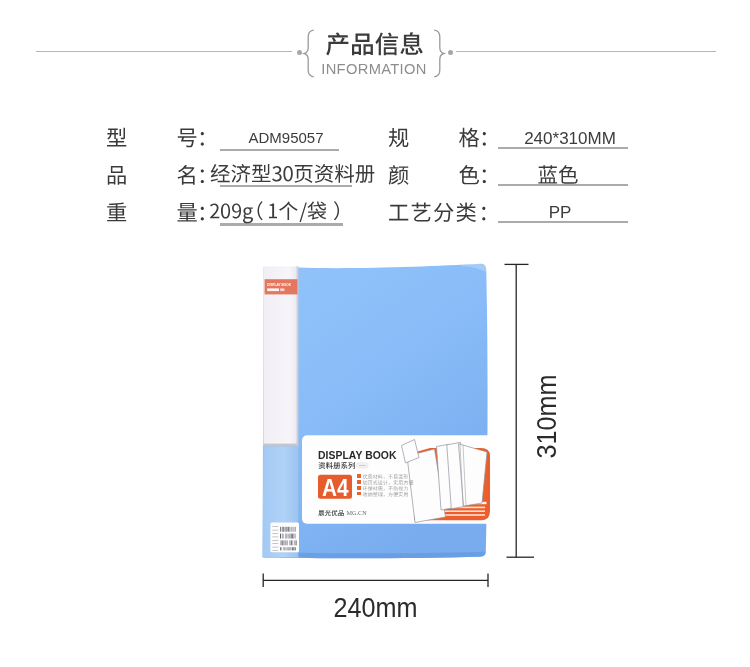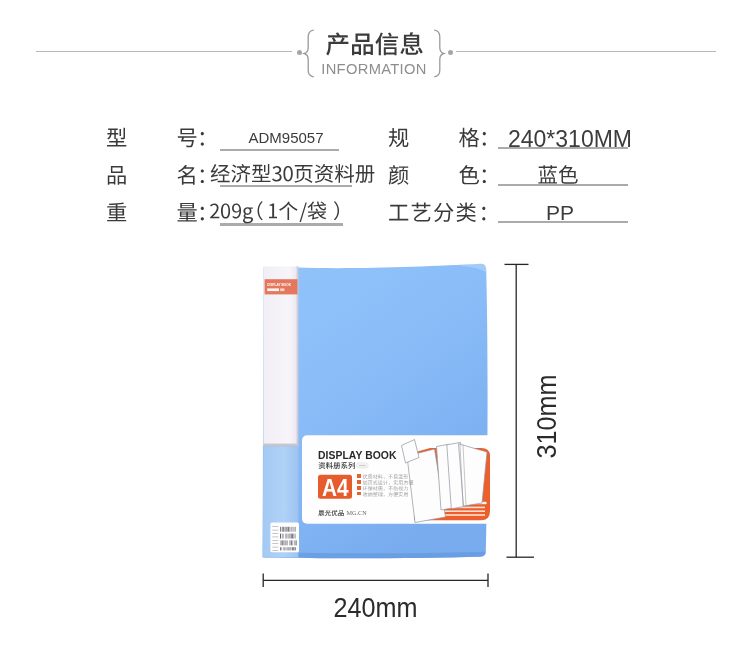--- a/index.html
+++ b/index.html
@@ -39,22 +39,22 @@
 <svg style="position:absolute;left:0;top:0;overflow:visible" width="1" height="1">
       <path transform="translate(388,220.3)" d="M1.1 -1.5V0.1H20.3V-1.5H11.5V-13.8H19.2V-15.5H2.2V-13.8H9.7V-1.5Z M25.8 -10.6V-9.1H35.3C26.5 -3.7 26.1 -2.4 26.1 -1.3C26.1 0.2 27.3 1.1 30 1.1H39C41.3 1.1 42.1 0.5 42.3 -3.1C41.8 -3.2 41.2 -3.3 40.8 -3.6C40.7 -0.9 40.3 -0.4 39.2 -0.4H29.8C28.5 -0.4 27.7 -0.7 27.7 -1.4C27.7 -2.2 28.5 -3.3 39.1 -9.6C39.3 -9.6 39.4 -9.7 39.5 -9.8L38.3 -10.6L38 -10.5ZM36 -17.9V-15.6H30.3V-17.9H28.6V-15.6H23.7V-14.1H28.6V-12.1H30.3V-14.1H36V-12.1H37.6V-14.1H42.4V-15.6H37.6V-17.9Z M59.3 -17.5 57.9 -16.9C59.4 -13.8 61.9 -10.3 64.2 -8.4C64.5 -8.8 65.1 -9.4 65.5 -9.7C63.3 -11.4 60.7 -14.6 59.3 -17.5ZM51.9 -17.5C50.7 -14.2 48.5 -11.2 45.9 -9.4C46.3 -9.1 47 -8.5 47.3 -8.2C47.9 -8.6 48.4 -9.2 49 -9.7V-8.3H53.1C52.6 -4.6 51.4 -1.3 46.4 0.4C46.7 0.7 47.2 1.4 47.4 1.8C52.8 -0.2 54.2 -4 54.8 -8.3H60.6C60.3 -2.9 60 -0.9 59.5 -0.3C59.3 -0.1 59 -0 58.6 -0C58.1 -0 56.8 -0 55.4 -0.2C55.7 0.3 55.9 1 55.9 1.4C57.2 1.5 58.5 1.5 59.3 1.5C60 1.4 60.5 1.3 60.9 0.7C61.7 -0.1 62 -2.5 62.3 -9.1C62.3 -9.3 62.3 -9.8 62.3 -9.8H49.1C50.9 -11.8 52.5 -14.3 53.6 -17Z M83.4 -17.5C82.9 -16.6 82 -15.3 81.2 -14.5L82.5 -14C83.3 -14.8 84.3 -15.9 85.1 -17ZM71.4 -16.8C72.2 -15.9 73.2 -14.7 73.6 -13.8L75 -14.5C74.6 -15.4 73.6 -16.6 72.7 -17.4ZM77.3 -17.9V-13.7H69V-12.3H76C74.3 -10.5 71.4 -9 68.6 -8.3C69 -8 69.4 -7.4 69.7 -7C72.5 -7.9 75.4 -9.5 77.3 -11.7V-8.1H78.9V-11.3C81.6 -9.9 84.8 -8.2 86.5 -7.1L87.3 -8.4C85.6 -9.4 82.5 -11 79.9 -12.3H87.4V-13.7H78.9V-17.9ZM77.4 -7.6C77.3 -6.8 77.1 -6 76.9 -5.3H68.9V-3.8H76.4C75.3 -1.8 73.1 -0.5 68.5 0.2C68.8 0.6 69.2 1.3 69.3 1.7C74.6 0.8 77 -1 78.1 -3.7C79.8 -0.7 82.7 1 87 1.7C87.2 1.3 87.6 0.6 88 0.2C84.1 -0.2 81.3 -1.6 79.7 -3.8H87.4V-5.3H78.6C78.8 -6 78.9 -6.8 79 -7.6Z M95.8 -10.4C96.7 -10.4 97.4 -11 97.4 -11.9C97.4 -12.9 96.7 -13.5 95.8 -13.5C95 -13.5 94.2 -12.9 94.2 -11.9C94.2 -11 95 -10.4 95.8 -10.4ZM95.8 0.1C96.7 0.1 97.4 -0.6 97.4 -1.5C97.4 -2.5 96.7 -3.1 95.8 -3.1C95 -3.1 94.2 -2.5 94.2 -1.5C94.2 -0.6 95 0.1 95.8 0.1Z" fill="#3a3a3a"></path>
     </svg>
 <div class="a" style="left:219.5px;top:148.6px;width:119.5px;height:2.4px;background:#ababab"></div>
 <div class="a" style="left:219.5px;top:185.1px;width:132.5px;height:2.4px;background:#ababab"></div>
 <div class="a" style="left:219.5px;top:223.2px;width:123px;height:2.4px;background:#ababab"></div>
 <div class="a" style="left:498px;top:146.8px;width:130px;height:2.4px;background:#ababab"></div>
 <div class="a" style="left:498px;top:184.0px;width:130px;height:2.4px;background:#ababab"></div>
 <div class="a" style="left:498px;top:220.9px;width:130px;height:2.4px;background:#ababab"></div>
 <div class="a" style="left:286px;top:126.7px;width:0;text-align:center"><div style="display:inline-block;transform:translateX(-50%);font-size:15px;line-height:21px;letter-spacing:0px;color:#3c3c3c;white-space:nowrap">ADM95057</div></div>
-<div class="a" style="left:570px;top:128.5px;width:0;text-align:center"><div style="display:inline-block;transform:translateX(-50%);font-size:23px;line-height:20.5px;letter-spacing:0px;color:#3c3c3c;white-space:nowrap">240*310MM</div></div>
-<div class="a" style="left:560px;top:201.5px;width:0;text-align:center"><div style="display:inline-block;transform:translateX(-50%);font-size:21px;line-height:21px;letter-spacing:0px;color:#3c3c3c;white-space:nowrap">PP</div></div>
+<div class="a" style="left:570px;top:128.5px;width:0;text-align:center"><div style="display:inline-block;transform:translateX(-50%);font-size:17px;line-height:20.5px;letter-spacing:0px;color:#3c3c3c;white-space:nowrap">240*310MM</div></div>
+<div class="a" style="left:560px;top:201.5px;width:0;text-align:center"><div style="display:inline-block;transform:translateX(-50%);font-size:17px;line-height:21px;letter-spacing:0px;color:#3c3c3c;white-space:nowrap">PP</div></div>
 <svg style="position:absolute;left:0;top:0;overflow:visible" width="1" height="1">
       <path transform="translate(210,181.2)" d="M0.8 -1.2 1.1 0.4C3 -0.1 5.5 -0.8 7.9 -1.4L7.7 -2.8C5.1 -2.2 2.5 -1.5 0.8 -1.2ZM1.2 -8.7C1.5 -8.8 2 -8.9 4.7 -9.3C3.7 -8 2.8 -7 2.4 -6.6C1.8 -5.8 1.3 -5.3 0.8 -5.2C1 -4.8 1.3 -4.1 1.3 -3.7C1.8 -4 2.5 -4.2 7.7 -5.2C7.7 -5.6 7.7 -6.2 7.8 -6.6L3.7 -5.9C5.3 -7.7 6.9 -9.9 8.3 -12.1L7 -12.9C6.6 -12.2 6.1 -11.4 5.6 -10.7L2.8 -10.4C4.1 -12.2 5.3 -14.4 6.3 -16.5L4.8 -17.2C3.9 -14.8 2.4 -12.1 1.9 -11.4C1.4 -10.7 1.1 -10.2 0.7 -10.1C0.9 -9.7 1.1 -9 1.2 -8.7ZM8.7 -16.1V-14.7H15.9C14 -12.1 10.6 -9.9 7.3 -8.8C7.6 -8.5 8.1 -7.9 8.3 -7.5C10.1 -8.2 12 -9.1 13.6 -10.3C15.5 -9.5 17.8 -8.3 18.9 -7.5L19.8 -8.8C18.7 -9.5 16.6 -10.5 14.8 -11.3C16.3 -12.5 17.5 -14 18.3 -15.6L17.2 -16.2L16.9 -16.1ZM8.8 -6.8V-5.4H12.9V-0.4H7.6V1.1H19.7V-0.4H14.4V-5.4H18.7V-6.8Z M35.6 -6.8V1.4H37.1V-6.8ZM29.6 -6.7V-4.6C29.6 -3 29.1 -1 25.8 0.4C26.1 0.7 26.6 1.1 26.9 1.4C30.4 -0.1 31 -2.6 31 -4.6V-6.7ZM22.3 -15.8C23.4 -15.2 24.8 -14.1 25.5 -13.5L26.5 -14.6C25.8 -15.3 24.4 -16.2 23.3 -16.8ZM21.3 -10.4C22.4 -9.7 23.8 -8.7 24.5 -8L25.5 -9.1C24.8 -9.8 23.4 -10.8 22.3 -11.4ZM21.8 0.3 23.1 1.3C24.1 -0.6 25.2 -3.1 26.1 -5.3L24.9 -6.2C23.9 -3.9 22.7 -1.3 21.8 0.3ZM31.6 -16.9C31.9 -16.3 32.2 -15.5 32.5 -14.9H26.9V-13.5H29.1C29.9 -11.8 30.9 -10.5 32.2 -9.5C30.6 -8.7 28.7 -8.1 26.4 -7.8C26.7 -7.4 27 -6.8 27.1 -6.4C29.6 -6.9 31.7 -7.6 33.4 -8.6C35.1 -7.6 37.1 -7 39.5 -6.6C39.7 -7.1 40.2 -7.7 40.5 -8C38.2 -8.3 36.3 -8.8 34.7 -9.6C35.9 -10.6 36.8 -11.8 37.4 -13.5H40V-14.9H34.1C33.9 -15.6 33.4 -16.5 33 -17.3ZM35.8 -13.5C35.3 -12.2 34.5 -11.1 33.4 -10.3C32.2 -11.1 31.3 -12.2 30.6 -13.5Z M54 -16.1V-9.2H55.4V-16.1ZM57.9 -17.1V-7.9C57.9 -7.7 57.8 -7.6 57.4 -7.6C57.1 -7.5 56.1 -7.5 54.9 -7.6C55.2 -7.2 55.4 -6.6 55.5 -6.2C56.9 -6.2 57.9 -6.2 58.5 -6.4C59.1 -6.7 59.3 -7.1 59.3 -7.9V-17.1ZM49 -15V-12.2H46.4V-12.3V-15ZM42.4 -12.2V-10.8H44.9C44.6 -9.5 44 -8.1 42.2 -7C42.5 -6.8 43 -6.2 43.2 -5.9C45.3 -7.2 46.1 -9 46.3 -10.8H49V-6.4H50.4V-10.8H52.7V-12.2H50.4V-15H52.3V-16.4H43V-15H45V-12.3V-12.2ZM50.6 -6.8V-4.5H44.1V-3.1H50.6V-0.5H42V0.9H60.5V-0.5H52.2V-3.1H58.4V-4.5H52.2V-6.8Z M66.9 0.3C69.6 0.3 71.7 -1.3 71.7 -4C71.7 -6.1 70.3 -7.4 68.6 -7.8V-7.9C70.2 -8.5 71.2 -9.7 71.2 -11.5C71.2 -13.9 69.4 -15.3 66.8 -15.3C65.1 -15.3 63.8 -14.5 62.6 -13.5L63.7 -12.3C64.5 -13.2 65.6 -13.8 66.8 -13.8C68.3 -13.8 69.3 -12.8 69.3 -11.4C69.3 -9.8 68.3 -8.5 65.1 -8.5V-7.1C68.6 -7.1 69.8 -5.9 69.8 -4.1C69.8 -2.4 68.6 -1.3 66.8 -1.3C65.1 -1.3 63.9 -2.1 63.1 -3L62.1 -1.8C63.1 -0.7 64.6 0.3 66.9 0.3Z M78.1 0.3C80.9 0.3 82.8 -2.3 82.8 -7.6C82.8 -12.8 80.9 -15.3 78.1 -15.3C75.2 -15.3 73.4 -12.8 73.4 -7.6C73.4 -2.3 75.2 0.3 78.1 0.3ZM78.1 -1.3C76.4 -1.3 75.2 -3.2 75.2 -7.6C75.2 -12 76.4 -13.8 78.1 -13.8C79.8 -13.8 81 -12 81 -7.6C81 -3.2 79.8 -1.3 78.1 -1.3Z M92.8 -9.5V-5.8C92.8 -3.6 91.9 -1.1 84.3 0.4C84.7 0.7 85.1 1.3 85.3 1.6C93.2 -0.1 94.4 -2.9 94.4 -5.7V-9.5ZM94.5 -2.3C96.9 -1.1 99.9 0.6 101.4 1.7L102.4 0.5C100.8 -0.7 97.7 -2.3 95.4 -3.3ZM86.8 -12.2V-2.6H88.4V-10.8H98.9V-2.7H100.5V-12.2H93.1C93.5 -12.9 93.9 -13.8 94.3 -14.7H102.5V-16.1H84.8V-14.7H92.5C92.3 -13.9 91.9 -12.9 91.6 -12.2Z M105.5 -15.4C107 -14.9 108.9 -13.9 109.8 -13.2L110.6 -14.4C109.7 -15.1 107.8 -16 106.3 -16.5ZM104.8 -10.1 105.3 -8.7C106.9 -9.3 109 -10 111 -10.6L110.7 -12C108.5 -11.3 106.3 -10.6 104.8 -10.1ZM107.5 -7.6V-1.9H109V-6.2H119.2V-2.1H120.8V-7.6ZM113.5 -5.6C112.9 -2.2 111.3 -0.4 104.8 0.4C105.1 0.7 105.4 1.3 105.5 1.7C112.4 0.7 114.3 -1.5 115 -5.6ZM114.4 -1.5C116.9 -0.7 120.3 0.7 122.1 1.6L123 0.3C121.2 -0.6 117.8 -1.9 115.2 -2.7ZM113.7 -17.1C113.2 -15.7 112.1 -14 110.5 -12.7C110.8 -12.5 111.3 -12.1 111.5 -11.8C112.4 -12.5 113.1 -13.3 113.7 -14.1H116.1C115.5 -12 114.2 -10.1 110.5 -9.1C110.8 -8.9 111.2 -8.3 111.3 -8C114.1 -8.8 115.8 -10.2 116.8 -11.8C118 -10.1 120 -8.8 122.3 -8.1C122.5 -8.5 122.9 -9.1 123.3 -9.3C120.7 -9.9 118.5 -11.3 117.4 -13C117.5 -13.4 117.6 -13.8 117.7 -14.1H120.8C120.4 -13.4 120.1 -12.8 119.8 -12.3L121.1 -11.9C121.7 -12.7 122.3 -14 122.8 -15.1L121.7 -15.4L121.4 -15.3H114.4C114.7 -15.8 115 -16.4 115.2 -16.9Z M125.4 -15.6C125.9 -14.2 126.4 -12.3 126.5 -11.1L127.7 -11.4C127.6 -12.6 127.1 -14.5 126.5 -15.9ZM132 -16C131.7 -14.6 131.1 -12.6 130.7 -11.3L131.7 -11C132.2 -12.2 132.9 -14.1 133.4 -15.6ZM134.9 -14.7C136.1 -14 137.5 -12.9 138.1 -12.1L138.9 -13.2C138.3 -14 136.8 -15.1 135.7 -15.8ZM133.8 -9.5C135 -8.9 136.5 -7.8 137.3 -7.1L138 -8.3C137.3 -9 135.8 -10 134.6 -10.6ZM125.3 -10.3V-8.9H128.2C127.4 -6.6 126.1 -3.9 124.9 -2.5C125.2 -2.1 125.6 -1.4 125.7 -1C126.7 -2.4 127.8 -4.6 128.6 -6.8V1.6H130V-6.8C130.8 -5.7 131.7 -4.1 132.1 -3.3L133.1 -4.5C132.6 -5.2 130.6 -8 130 -8.6V-8.9H133.4V-10.3H130V-17.2H128.6V-10.3ZM133.3 -4.2 133.6 -2.7 140 -3.9V1.6H141.5V-4.2L144.1 -4.7L143.9 -6.1L141.5 -5.6V-17.2H140V-5.4Z M156 -15.9V-9.5V-9.1H153.8V-15.9H148V-9.6V-9.1H145.7V-7.6H147.9C147.8 -4.8 147.3 -1.7 145.6 0.7C145.9 0.9 146.5 1.4 146.7 1.8C148.6 -0.8 149.2 -4.5 149.4 -7.6H152.3V-0.3C152.3 0 152.2 0.1 151.9 0.1C151.6 0.1 150.7 0.1 149.7 0.1C149.9 0.5 150.1 1.1 150.2 1.5C151.6 1.5 152.5 1.5 153.1 1.2C153.6 1 153.8 0.5 153.8 -0.3V-7.6H155.9C155.8 -4.9 155.4 -1.7 153.9 0.6C154.2 0.8 154.8 1.4 155 1.7C156.8 -0.9 157.3 -4.6 157.4 -7.6H160.7V-0.2C160.7 0.1 160.6 0.2 160.3 0.2C160 0.2 159 0.2 158 0.2C158.2 0.6 158.4 1.2 158.5 1.6C160 1.6 160.9 1.6 161.5 1.4C162 1.1 162.2 0.6 162.2 -0.2V-7.6H164.4V-9.1H162.2V-15.9ZM149.4 -14.4H152.3V-9.1H149.4V-9.6ZM157.4 -9.1V-9.5V-14.4H160.7V-9.1Z" fill="#3b3b3b"></path>
     </svg>
 <svg style="position:absolute;left:0;top:0;overflow:visible" width="1" height="1">
       <path transform="translate(0,218.3)" d="M210.1 0H219.3V-1.6H215.2C214.5 -1.6 213.6 -1.5 212.8 -1.4C216.3 -4.7 218.6 -7.7 218.6 -10.6C218.6 -13.2 216.9 -14.9 214.3 -14.9C212.5 -14.9 211.2 -14.1 210 -12.8L211.1 -11.7C211.9 -12.7 212.9 -13.4 214.1 -13.4C215.9 -13.4 216.8 -12.2 216.8 -10.5C216.8 -8 214.7 -5.1 210.1 -1.1Z M225.6 0.3C228.3 0.3 230.1 -2.3 230.1 -7.4C230.1 -12.5 228.3 -14.9 225.6 -14.9C222.8 -14.9 221 -12.5 221 -7.4C221 -2.3 222.8 0.3 225.6 0.3ZM225.6 -1.2C223.9 -1.2 222.8 -3.1 222.8 -7.4C222.8 -11.7 223.9 -13.5 225.6 -13.5C227.2 -13.5 228.4 -11.7 228.4 -7.4C228.4 -3.1 227.2 -1.2 225.6 -1.2Z M235.8 0.3C238.5 0.3 241.1 -2 241.1 -8C241.1 -12.6 239 -14.9 236.2 -14.9C233.9 -14.9 232 -13 232 -10.2C232 -7.1 233.6 -5.6 236 -5.6C237.2 -5.6 238.5 -6.3 239.4 -7.3C239.3 -2.8 237.6 -1.3 235.7 -1.3C234.8 -1.3 233.9 -1.7 233.3 -2.4L232.3 -1.2C233.1 -0.4 234.2 0.3 235.8 0.3ZM239.4 -8.9C238.4 -7.5 237.3 -6.9 236.3 -6.9C234.6 -6.9 233.7 -8.2 233.7 -10.2C233.7 -12.2 234.8 -13.5 236.2 -13.5C238.1 -13.5 239.2 -11.9 239.4 -8.9Z M247.5 5C250.9 5 253 3.3 253 1.2C253 -0.6 251.7 -1.3 249.2 -1.3H247.1C245.6 -1.3 245.2 -1.8 245.2 -2.5C245.2 -3.1 245.5 -3.5 245.9 -3.8C246.4 -3.6 247 -3.4 247.5 -3.4C249.7 -3.4 251.5 -4.9 251.5 -7.2C251.5 -8.2 251.1 -9 250.6 -9.5H252.8V-10.9H249C248.6 -11 248.1 -11.1 247.5 -11.1C245.3 -11.1 243.4 -9.6 243.4 -7.3C243.4 -6 244.1 -4.9 244.8 -4.3V-4.3C244.3 -3.9 243.6 -3.1 243.6 -2.2C243.6 -1.4 244.1 -0.8 244.6 -0.5V-0.4C243.6 0.3 243 1.2 243 2.1C243 4 244.9 5 247.5 5ZM247.5 -4.7C246.2 -4.7 245.2 -5.7 245.2 -7.3C245.2 -8.9 246.2 -9.8 247.5 -9.8C248.8 -9.8 249.8 -8.9 249.8 -7.3C249.8 -5.7 248.7 -4.7 247.5 -4.7ZM247.8 3.7C245.8 3.7 244.6 3 244.6 1.8C244.6 1.2 244.9 0.6 245.7 0C246.2 0.1 246.7 0.2 247.1 0.2H249C250.4 0.2 251.2 0.5 251.2 1.5C251.2 2.7 249.9 3.7 247.8 3.7Z M257.5 -7.6C257.5 -3.7 259.1 -0.5 261.5 1.9L262.7 1.3C260.4 -1.1 259 -4 259 -7.6C259 -11.2 260.4 -14.1 262.7 -16.5L261.5 -17.1C259.1 -14.7 257.5 -11.5 257.5 -7.6Z M269 0H277V-1.5H274.1V-14.7H272.7C271.9 -14.2 270.9 -13.9 269.6 -13.6V-12.5H272.2V-1.5H269Z M287.5 -10.9V1.6H289.1V-10.9ZM288.4 -16.8C286.4 -13.5 282.8 -10.6 279 -8.9C279.4 -8.6 279.9 -8 280.1 -7.5C283.2 -9 286.2 -11.4 288.3 -14.1C291 -11 293.6 -9.1 296.6 -7.5C296.8 -8 297.3 -8.6 297.7 -8.9C294.6 -10.4 291.8 -12.3 289.2 -15.3L289.8 -16.2Z M299.5 3.6H300.9L306.8 -15.9H305.5Z M320.5 -16C321.5 -15.4 322.8 -14.6 323.4 -14L324.4 -14.9C323.7 -15.4 322.4 -16.2 321.4 -16.7ZM315.4 -9.2C315.9 -8.5 316.5 -7.6 316.8 -7L318.1 -7.6C317.9 -8.2 317.3 -9.1 316.7 -9.7ZM312.2 1.3C312.6 1.1 313.3 0.8 318.4 -0.4C318.4 -0.7 318.4 -1.2 318.4 -1.6L313.9 -0.6V-3.5C315.1 -4.1 316.2 -4.8 317 -5.6C318.6 -2.2 321.3 0 325.4 1C325.6 0.6 326 0 326.3 -0.3C324.4 -0.7 322.7 -1.4 321.4 -2.4C322.5 -2.9 323.9 -3.7 324.9 -4.4L323.8 -5.3C322.9 -4.7 321.5 -3.8 320.4 -3.2C319.6 -3.9 319 -4.7 318.5 -5.6H325.9V-6.9H308.1V-5.6H315C313.1 -4.3 310.2 -3.1 307.7 -2.5C308 -2.2 308.4 -1.7 308.6 -1.4C309.8 -1.7 311.2 -2.2 312.5 -2.8V-0.9C312.5 -0.2 312 0 311.7 0.1C311.9 0.4 312.2 1 312.2 1.3ZM317 -16.8C317.1 -15.6 317.3 -14.5 317.7 -13.4L313.4 -13.1L313.6 -11.8L318.2 -12.2C319.4 -9.6 321.5 -7.9 323.9 -7.9C325.3 -7.9 325.8 -8.4 326 -10.6C325.7 -10.7 325.1 -11 324.8 -11.2C324.7 -9.8 324.6 -9.3 324 -9.3C322.3 -9.3 320.8 -10.4 319.8 -12.3L325.9 -12.9L325.7 -14.2L319.2 -13.6C318.8 -14.5 318.6 -15.6 318.5 -16.8ZM312.8 -16.8C311.6 -14.7 309.5 -12.7 307.5 -11.4C307.8 -11.1 308.4 -10.6 308.6 -10.3C309.4 -10.8 310.2 -11.5 310.9 -12.2V-7.9H312.4V-13.8C313 -14.6 313.7 -15.4 314.2 -16.3Z M339.1 -7.6C339.1 -11.5 337.5 -14.7 335.1 -17.1L333.9 -16.5C336.2 -14.1 337.6 -11.2 337.6 -7.6C337.6 -4 336.2 -1.1 333.9 1.3L335.1 1.9C337.5 -0.5 339.1 -3.7 339.1 -7.6Z" fill="#3b3b3b"></path>
     </svg>
 <svg style="position:absolute;left:0;top:0;overflow:visible" width="1" height="1">
       <path transform="translate(537.5,182.4)" d="M13.4 -9C14.3 -7.9 15.3 -6.4 15.6 -5.4L16.9 -6C16.5 -7.1 15.5 -8.5 14.5 -9.6ZM6.5 -12.6V-5.6H8V-12.6ZM2.7 -11.9V-6.1H4.1V-11.9ZM13 -17.2V-15.8H7.4V-17.2H5.9V-15.8H1.2V-14.4H5.9V-13.2H7.4V-14.4H13V-13.2H14.6V-14.4H19.4V-15.8H14.6V-17.2ZM11.9 -13C11.4 -10.9 10.4 -8.8 9.2 -7.4C9.6 -7.2 10.2 -6.7 10.5 -6.5C11.2 -7.4 11.8 -8.6 12.4 -9.9H18.6V-11.2H12.9C13.1 -11.7 13.2 -12.2 13.3 -12.7ZM3.2 -4.9V-0.2H0.9V1.1H19.6V-0.2H17.4V-4.9ZM4.7 -0.2V-3.6H7.5V-0.2ZM8.8 -0.2V-3.6H11.7V-0.2ZM13 -0.2V-3.6H15.9V-0.2Z M30.2 -10.1V-6.5H25.5V-10.1ZM31.7 -10.1H36.6V-6.5H31.7ZM32.8 -14C32.2 -13.2 31.4 -12.2 30.6 -11.5H25.2C26 -12.3 26.7 -13.2 27.4 -14ZM27.8 -17.3C26.3 -14.5 23.8 -12 21.3 -10.5C21.6 -10.1 22 -9.4 22.2 -9C22.8 -9.5 23.4 -9.9 24 -10.4V-1.7C24 0.7 25 1.3 28.2 1.3C29 1.3 35.4 1.3 36.2 1.3C39.2 1.3 39.9 0.4 40.2 -2.8C39.8 -2.9 39.2 -3.2 38.7 -3.4C38.5 -0.7 38.2 -0.1 36.2 -0.1C34.8 -0.1 29.2 -0.1 28.1 -0.1C25.9 -0.1 25.5 -0.4 25.5 -1.6V-5.1H36.6V-4.1H38.2V-11.5H32.5C33.5 -12.5 34.4 -13.7 35.1 -14.8L34.1 -15.5L33.8 -15.4H28.4C28.6 -15.9 28.9 -16.3 29.2 -16.8Z" fill="#3b3b3b"></path>
     </svg>
 <svg class="a" style="left:230px;top:250px" width="370" height="390" viewBox="230 250 370 390">

